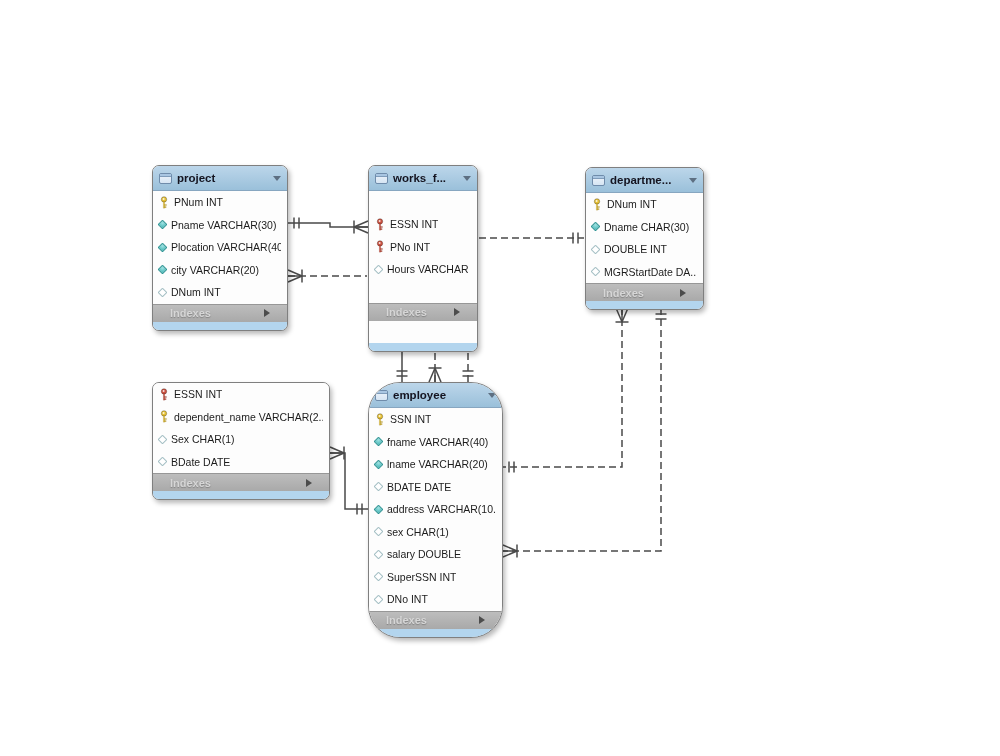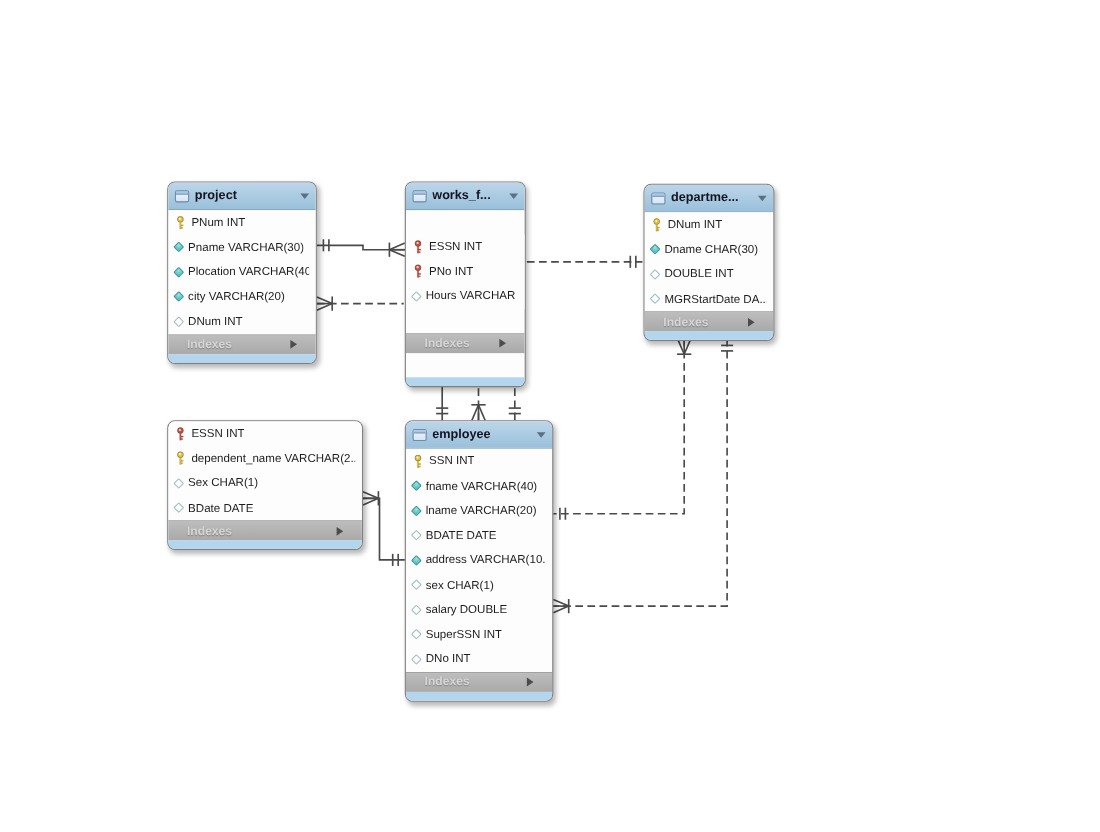--- a/index.html
+++ b/index.html
@@ -260,21 +260,21 @@
             <span class="cicon open"></span>
             <span class="clabel">BDate DATE</span>
           </div>
         </div>
         <div class="idx">
           <span class="idxlabel">Indexes</span>
           <span class="idxarrow"></span>
         </div>
         <div class="strip"></div>
       </div>
-      <div class="tbl" style="left: 368px; top: 382px; width: 135px;">
+      <div class="tbl" style="left: 368px; top: 382px; width: 135px; border-radius: 32px;">
         <div class="hd">
           <span class="ticon">
             <i></i>
           </span>
           <span class="tname">employee</span>
           <span class="caret"></span>
         </div>
         <div class="body">
           <div class="row">
             <span class="cicon key">

